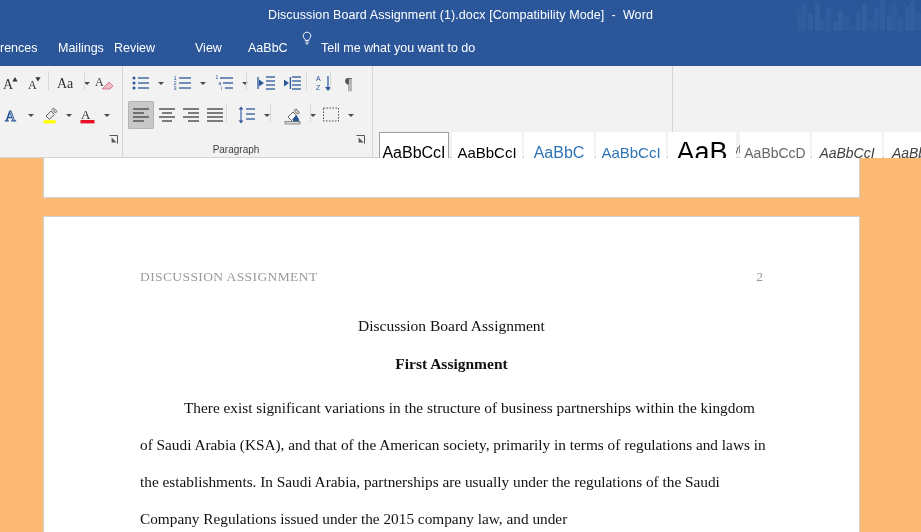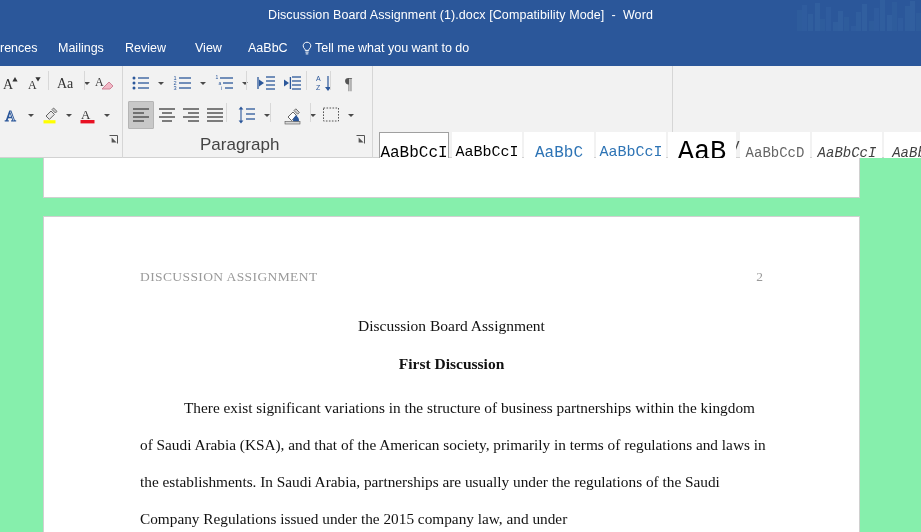--- a/index.html
+++ b/index.html
@@ -34,36 +34,36 @@
     background: #2b579a;
   }
   .tab {
     position: absolute; top: 0; height: 35px; line-height: 35px;
     color: #ffffff; font-size: 12.5px; white-space: nowrap;
     cursor: pointer;
   }
   .tellme {
     position: absolute; top: 0; height: 35px; line-height: 35px;
     color: #ffffff; font-size: 12.5px; white-space: nowrap;
-    display: flex; align-items: center; gap: 1px; cursor: pointer;
+    display: flex; gap: 7px; cursor: pointer;
   }
   .bulb { display: block; width: 14px; height: 16px; }
 
   
   .ribbon {
     position: absolute; left: 0; top: 66px; width: 921px; height: 92px;
     background: #f2f2f2;
     border-bottom: 1px solid #d2d2d2;
   }
   .ribbon-row { position: absolute; left: 0; width: 921px; }
   .row1 { top: 3px; height: 30px; }
   .row2 { top: 35px; height: 30px; }
 
   .grp-label {
-    position: absolute; bottom: 2px; font-size: 17px; color: #444;
+    position: absolute; bottom: 2px; font-size: 10px; color: #444;
     text-align: center; white-space: nowrap; margin-top: 40px;
   }
   .sep {
     position: absolute; width: 1px; background: #d6d6d6;
   }
   .vsep-small { position: absolute; width: 1px; height: 19px; background: #d8d8d8; top: 5px; }
 
   .btn {
     position: absolute; display: flex; align-items: center; justify-content: center;
     cursor: pointer; user-select: none;
@@ -83,32 +83,32 @@
 
   
   .styles-area { position: absolute; top: 66px; height: 74px; }
   .style-item {
     position: absolute; top: 0; height: 62px; width: 70px;
     display: flex; flex-direction: column; align-items: center; justify-content: center;
     cursor: pointer; background: #ffffff;
   }
   .style-item.active { border: 1px solid #a0a0a0; }
   .style-prev {
-    font-family: Liberation Mono, monospace;
+    font-family: Liberation Sans, sans-serif;
     line-height: 1; white-space: nowrap; color: #000;
   }
   .style-name {
     font-size: 11px; color: #333; margin-top: 9px; white-space: nowrap;
     font-family: "Liberation Sans", sans-serif;
   }
 
   
   .docarea {
     position: absolute; left: 0; top: 158px; width: 921px; height: 374px;
-    background: #86efac; overflow: hidden;
+    background: #fdba74; overflow: hidden;
   }
   .page {
     position: absolute; left: 43px; width: 817px;
     background: #ffffff; border: 1px solid #d0d0d0;
   }
   .page-prev { top: -8px; height: 48px; border-top: none; }
   .page-cur  { top: 58px; height: 330px; border-bottom: none; }
 
   .hdr {
     position: absolute; top: 52px; left: 96px; right: 96px;
@@ -163,21 +163,21 @@
         <span style="left: 103px; height: 13px; background: rgb(49, 96, 159); opacity: 0.67;"></span>
         <span style="left: 110px; height: 25px; background: rgb(49, 96, 159); opacity: 0.79;"></span>
         <span style="left: 115px; height: 30px; background: rgb(49, 96, 159); opacity: 0.91;"></span>
         <span style="left: 121px; height: 18px; background: rgb(49, 96, 159); opacity: 0.55;"></span>
       </div>
   </div>
 
   <div class="tabstrip" id="tabstrip">
       <div class="tab" style="left: 0px;">rences</div>
       <div class="tab" style="left: 58px;">Mailings</div>
-      <div class="tab" style="left: 125px;">Review</div>
+      <div class="tab" style="left: 114px;">Review</div>
       <div class="tab" style="left: 195px;">View</div>
       <div class="tab" style="left: 248px;">AaBbC</div>
       <div class="tellme" style="left: 300px;">
         <span>
           <svg class="bulb" viewBox="0 0 14 16">
             <path d="M7 1.2c-2.1 0-3.8 1.6-3.8 3.6 0 1.3.7 2.3 1.4 3 .4.4.6.8.6 1.2v.4h3.6v-.4c0-.4.2-.8.6-1.2.7-.7 1.4-1.7 1.4-3C10.8 2.8 9.1 1.2 7 1.2z" fill="none" stroke="#ffffff" stroke-width="1"></path>
             <rect x="5.4" y="10.6" width="3.2" height="1" fill="#ffffff"></rect>
             <rect x="5.7" y="12.4" width="2.6" height="1" fill="#ffffff"></rect>
           </svg>
         </span>
@@ -419,20 +419,20 @@
   </div>
 
   <div class="docarea">
     <div class="page page-prev"></div>
     <div class="page page-cur">
       <div class="hdr">
         <div class="hdr-title">DISCUSSION ASSIGNMENT</div>
         <div class="hdr-page">2</div>
       </div>
       <div class="doc-title">Discussion Board Assignment</div>
-      <div class="doc-subtitle">First Discussion</div>
+      <div class="doc-subtitle">First Assignment</div>
       <div class="doc-body">
         <p>There exist significant variations in the structure of business partnerships within the kingdom of Saudi Arabia (KSA), and that of the American society, primarily in terms of regulations and laws in the establishments. In Saudi Arabia, partnerships are usually under the regulations of the Saudi Company Regulations issued under the 2015 company law, and under</p>
       </div>
     </div>
   </div>
 
 </div>
 
 </body></html>

